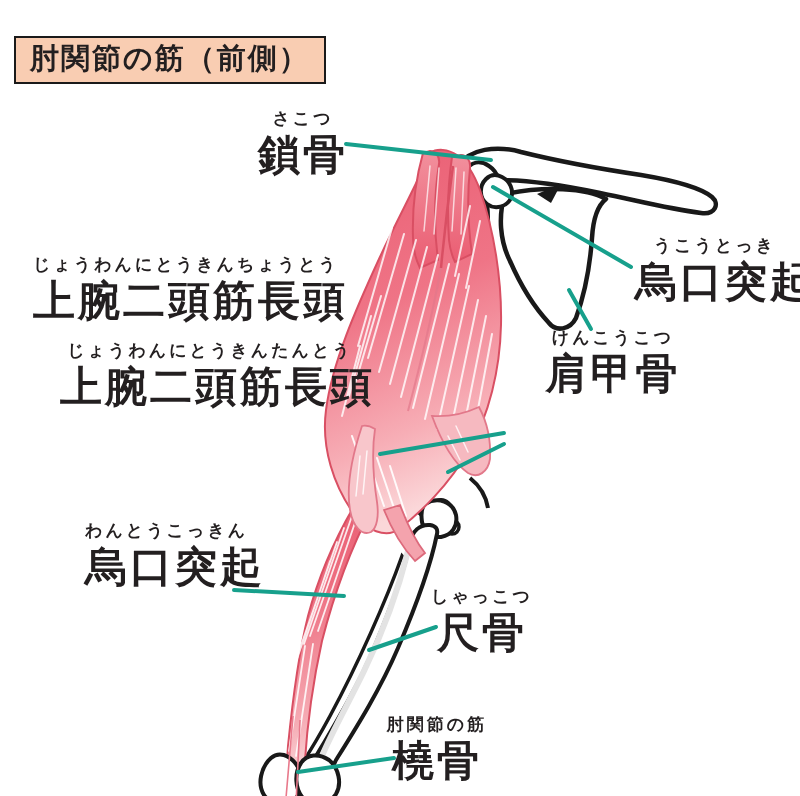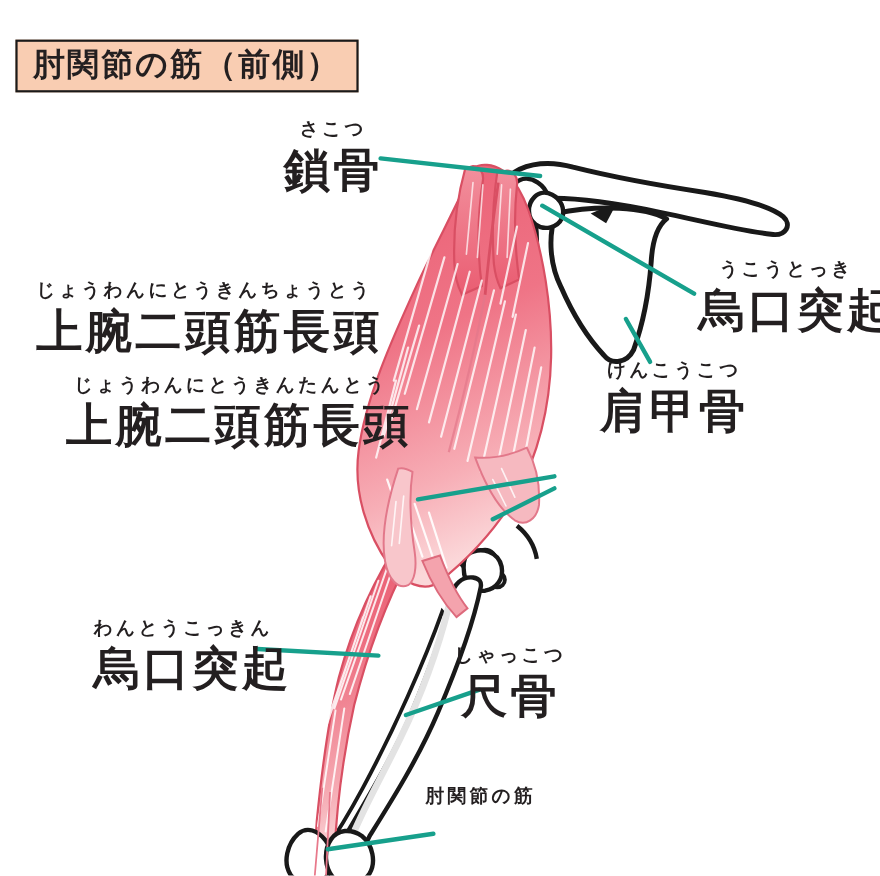--- a/index.html
+++ b/index.html
@@ -134,27 +134,28 @@
     <div class="furigana">じょうわんにとうきんちょうとう</div>
     <div class="term">上腕二頭筋長頭</div>
   </div>
 
   <div class="label" style="left:60px;top:324px;width:300px;">
     <div class="furigana">じょうわんにとうきんたんとう</div>
     <div class="term">上腕二頭筋長頭</div>
   </div>
 
 
-  <div class="label" style="left:85px;top:545px;width:160px;">
+  <div class="label" style="left:85px;top:504px;width:160px;">
     <div class="furigana">わんとうこっきん</div>
     <div class="term">烏口突起</div>
   </div>
 
-  <div class="label" style="left:404px;top:570px;width:120px;">
+  <div class="label" style="left:422px;top:570px;width:120px;">
     <div class="furigana">しゃっこつ</div>
     <div class="term">尺骨</div>
   </div>
 
   <div class="label" style="left:377px;top:698px;width:120px;">
     <div class="furigana">肘関節の筋</div>
+    <div class="term">橈骨</div>
   </div>
 
 </div>
 
 </body></html>

